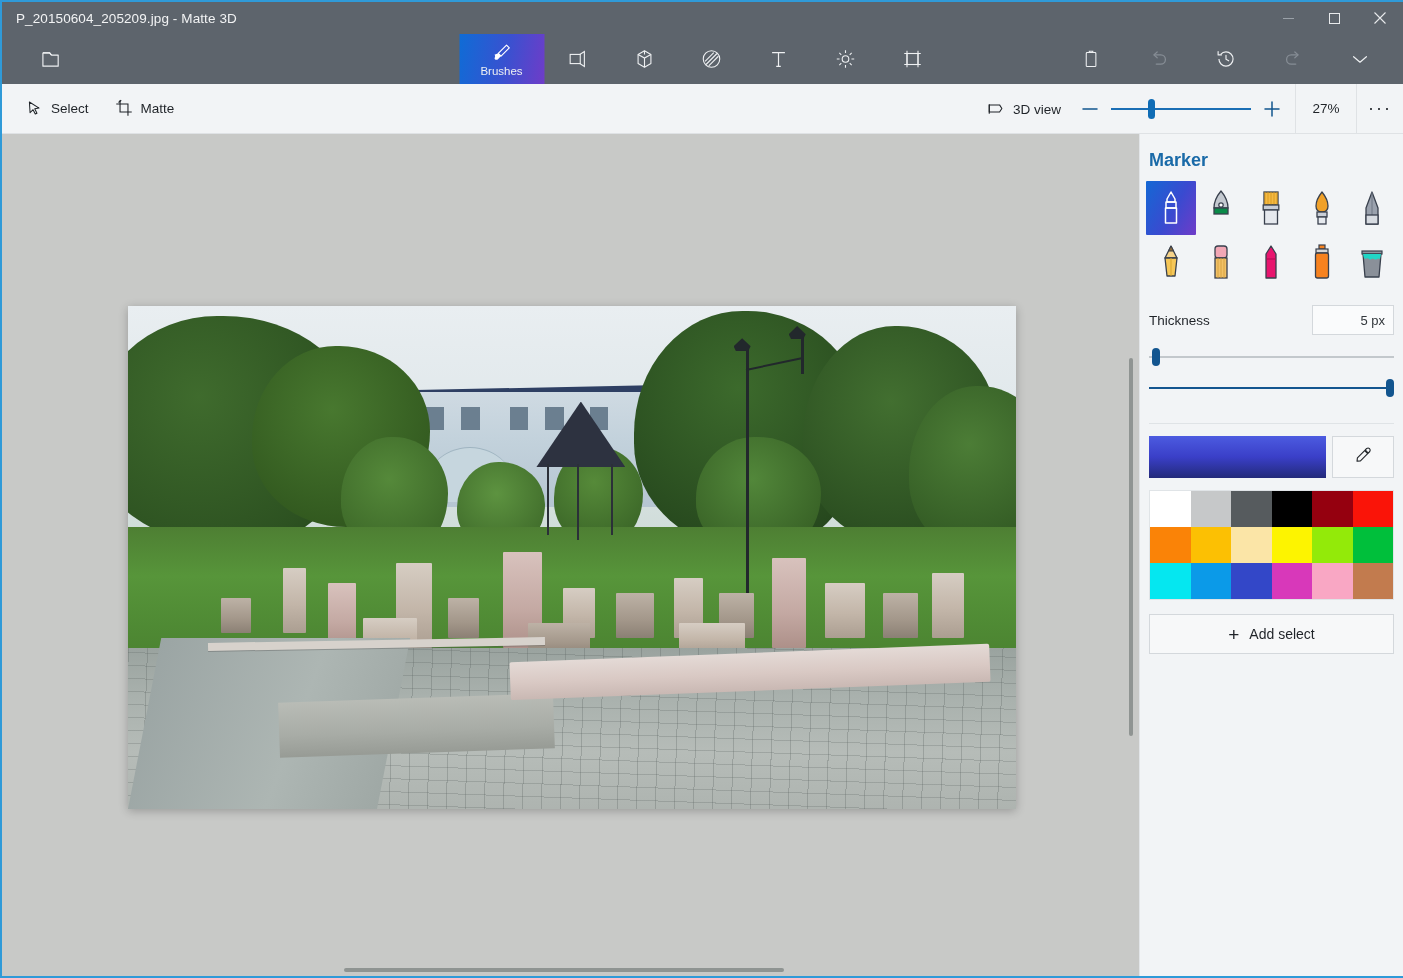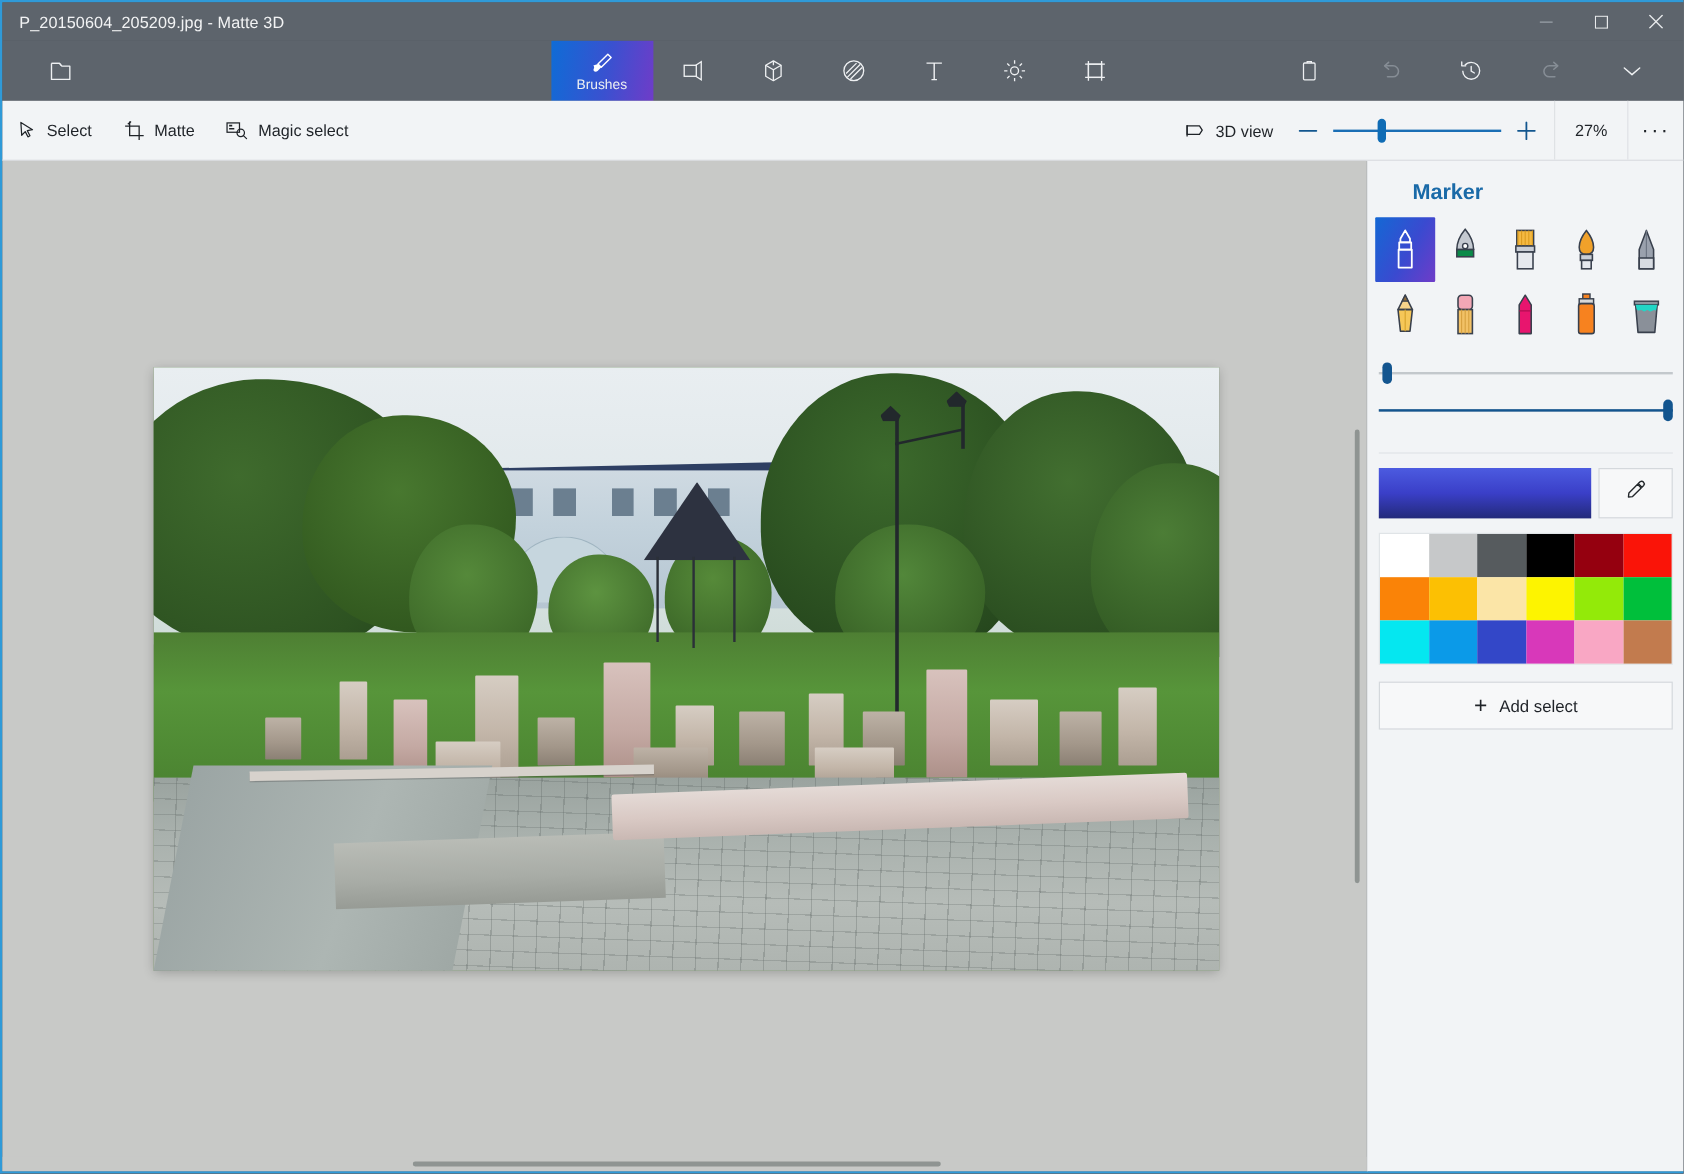--- a/index.html
+++ b/index.html
@@ -68,21 +68,21 @@
   .rb-item svg { display: block; }
 
   
   .subbar {
     height: 50px; flex: none;
     background: #f2f4f6;
     border-bottom: 1px solid #dfe2e5;
     display: flex; align-items: stretch;
     position: relative;
   }
-  .sb-group { display: flex; align-items: center; gap: 2px; }
+  .sb-group { display: flex; align-items: flex-end; padding-left: 12px; gap: 2px; }
   .sb-btn {
     height: 50px; display: flex; align-items: center; gap: 8px;
     padding: 0 12px; color: #1f2328; font-size: 13.5px;
   }
   .sb-btn svg { display: block; }
   .sb-right {
     margin-left: auto; display: flex; align-items: stretch;
   }
   .zoom-wrap { display: flex; align-items: center; gap: 4px; padding-right: 6px; }
   .zoom-icon-btn {
@@ -230,21 +230,20 @@
     width: 264px; flex: none;
     background: #f2f4f6;
     border-left: 1px solid #e2e5e8;
     display: flex; flex-direction: column;
     padding: 0 0 0 0;
     overflow: hidden;
   }
   .panel-title {
     font-size: 18px; color: #1a6aa8; font-weight: 600;
     padding: 16px 12px 10px 9px;
-    margin-left: 28px;
   }
   .brush-grid {
     display: grid; grid-template-columns: repeat(5, 1fr);
     gap: 0px 0px; padding: 0 6px;
   }
   .brush-cell {
     height: 54px; display: flex; align-items: center; justify-content: center;
     border-radius: 1px;
   }
   .brush-cell.selected {
@@ -433,31 +432,20 @@
       </div>
       <div class="sb-btn">
         <span>
           <svg width="18" height="18" viewBox="0 0 20 20" fill="none" stroke="#1f2328" stroke-width="1.2">
             <path d="M5.6 1.4v13h13"></path>
               <path d="M1.4 5.6h13v13"></path>
               <path d="M3.9 3.9l3 -2.5"></path>
           </svg>
         </span>
         <span>Matte</span>
-      </div>
-      <div class="sb-btn">
-        <span>
-          <svg width="19" height="18" viewBox="0 0 22 20" fill="none" stroke="#1f2328" stroke-width="1.2">
-            <rect x="1.4" y="2.4" width="12" height="9"></rect>
-            <path d="M3.4 5h3M3.4 8h5" stroke-width="1.6"></path>
-            <circle cx="14.6" cy="12" r="3.6"></circle>
-              <path d="M17.2 14.6l3 3" stroke-linecap="round"></path>
-          </svg>
-        </span>
-        <span>Magic select</span>
       </div>
     </div>
 
     <div class="sb-right">
       <div class="sb-btn">
         <span>
           <svg width="18" height="16" viewBox="0 0 20 18" fill="none" stroke="#1f2328" stroke-width="1.2" stroke-linejoin="round">
             <path d="M2.4 3.6v10.8"></path>
               <path d="M2.4 4.4h11.6l2.6 4-2.6 4H2.4z"></path>
           </svg>
@@ -632,20 +620,24 @@
         </div>
         <div class="brush-cell">
           <svg width="28" height="38" viewBox="0 0 28 38">
             <rect x="4" y="8" width="20" height="3" fill="#8e959f" stroke="#39404d" stroke-width="1.2"></rect>
             <path d="M5 11h18l-2 23H7z" fill="#8a9099" stroke="#39404d" stroke-width="1.3" stroke-linejoin="round"></path>
             <path d="M5 11h18l-1 5c-2-2-4 2-6 0s-3 2-5 0-3 1-5-1z" fill="#21d6c6"></path>
           </svg>
         </div>
       </div>
 
+      <div class="row-lbl">
+        <div class="lbl">Thickness</div>
+        <div class="num-box">5 px</div>
+      </div>
       <div class="pslider">
         <div class="tr-off"></div>
         <div class="th" id="thickness-thumb" style="left: calc(3% - 4px);"></div>
       </div>
 
       <div class="pslider">
         <div class="tr-off"></div>
         <div class="tr-on" id="opacity-fill" style="width: 100%;"></div>
         <div class="th" id="opacity-thumb" style="left: calc(100% - 8px);"></div>
       </div>

